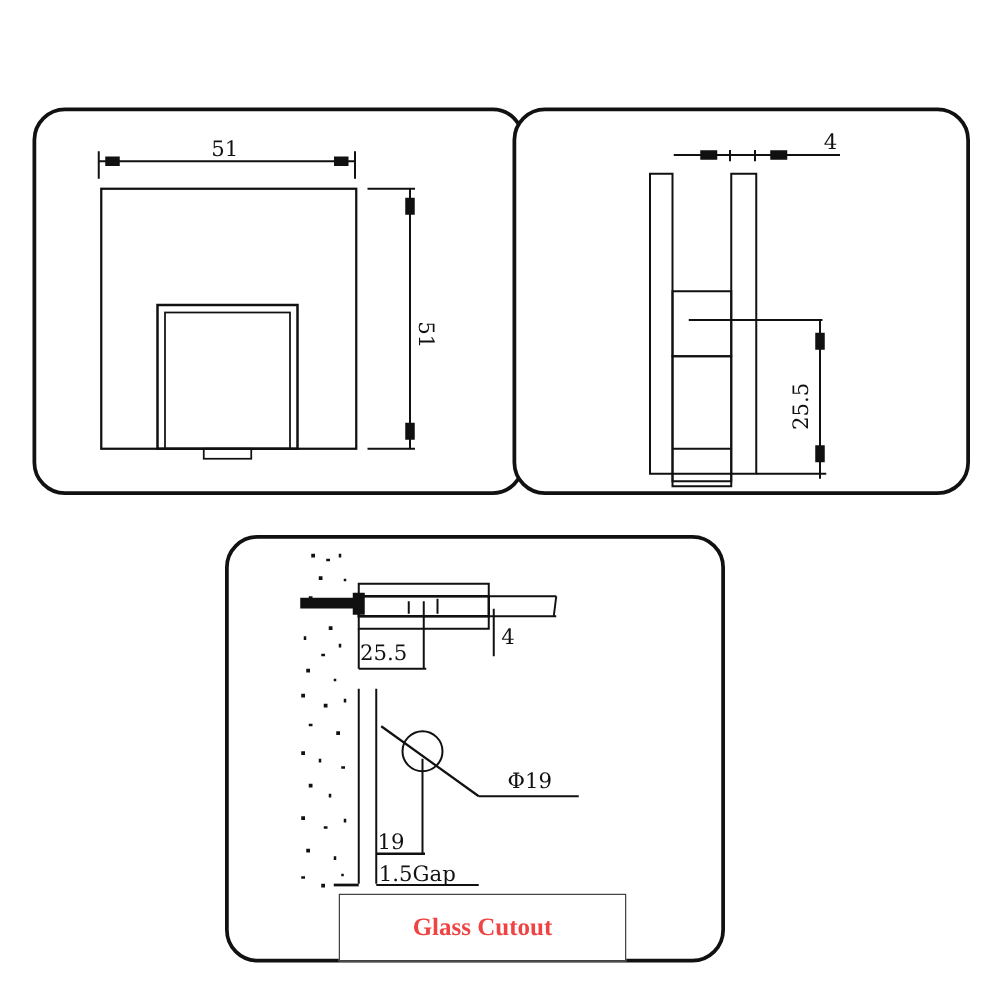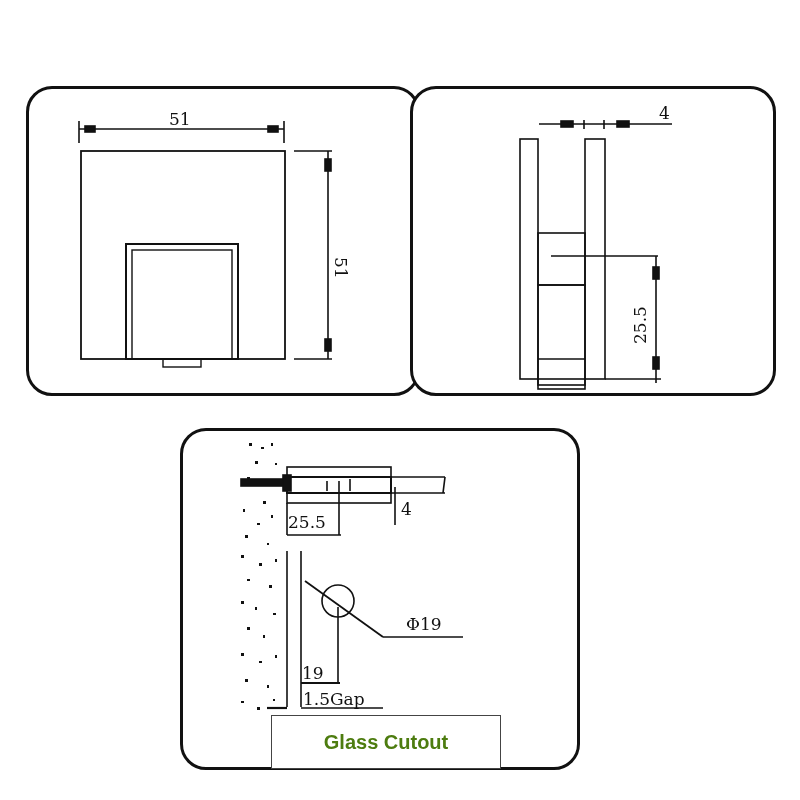--- a/index.html
+++ b/index.html
@@ -4,21 +4,21 @@
   <style>
     html, body { margin: 0; padding: 0; background: #ffffff; }
     body { width: 800px; height: 800px; position: relative; overflow: hidden; font-family: "DejaVu Serif", serif; }
     .panel { position: absolute; border: 3px solid #111; border-radius: 26px; background: #fff; box-sizing: border-box; }
     #panel-front { left: 26px; top: 86px; width: 394px; height: 310px; }
     #panel-side { left: 410px; top: 86px; width: 366px; height: 310px; }
     #panel-cutout { left: 180px; top: 428px; width: 400px; height: 342px; }
     svg { position: absolute; left: 0; top: 0; overflow: visible; }
     .dim { font-family: "DejaVu Serif", serif; font-size: 17px; fill: #111; }
     .lbl-box { position: absolute; left: 88px; top: 284px; width: 230px; height: 54px; border: 1.5px solid #444; box-sizing: border-box; display: flex; align-items: center; justify-content: center; background: #fff; }
-    .lbl-text { font-family: Liberation Sans, sans-serif; font-weight: bold; font-size: 20px; color: #4d7c0f; }
+    .lbl-text { font-family: Liberation Serif, serif; font-weight: bold; font-size: 20px; color: #ef4444; }
   </style>
 </head>
 <body>
 
 <div class="panel" id="panel-front">
   <svg width="362" height="310">
     <g stroke="#111" fill="none" stroke-width="1.6">
 
       <line x1="50" y1="40" x2="255" y2="40"></line>
       <line x1="50" y1="32" x2="50" y2="54"></line>

